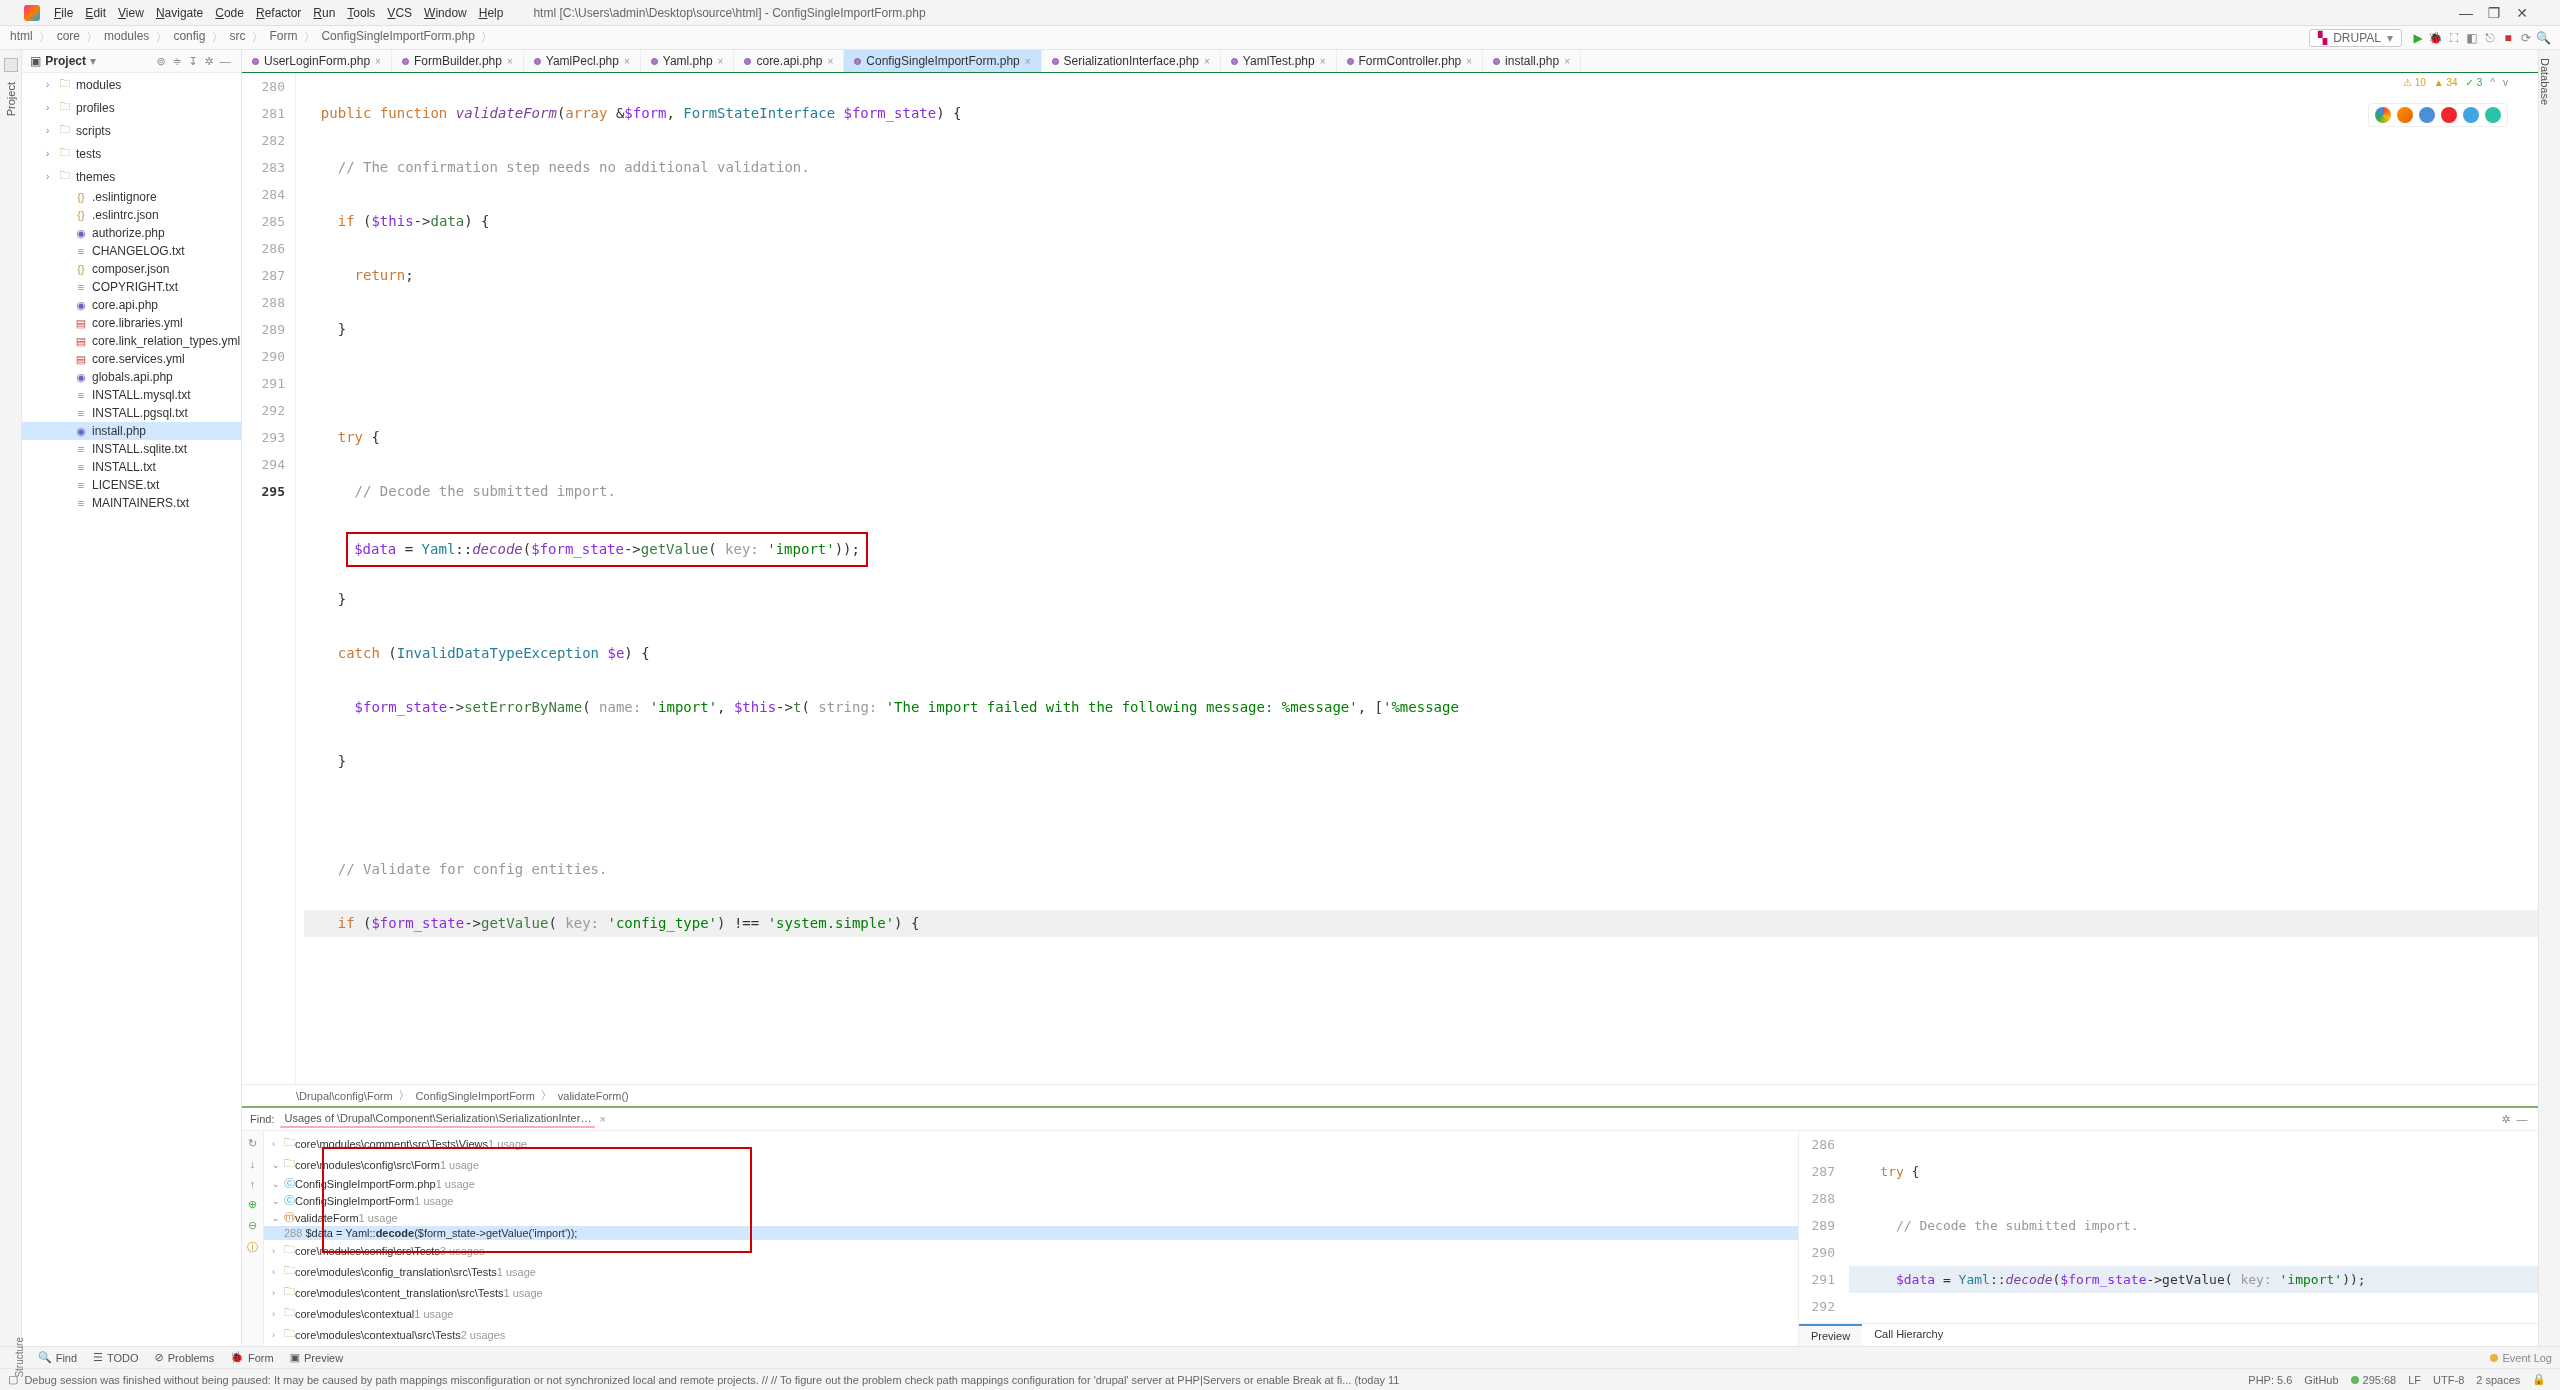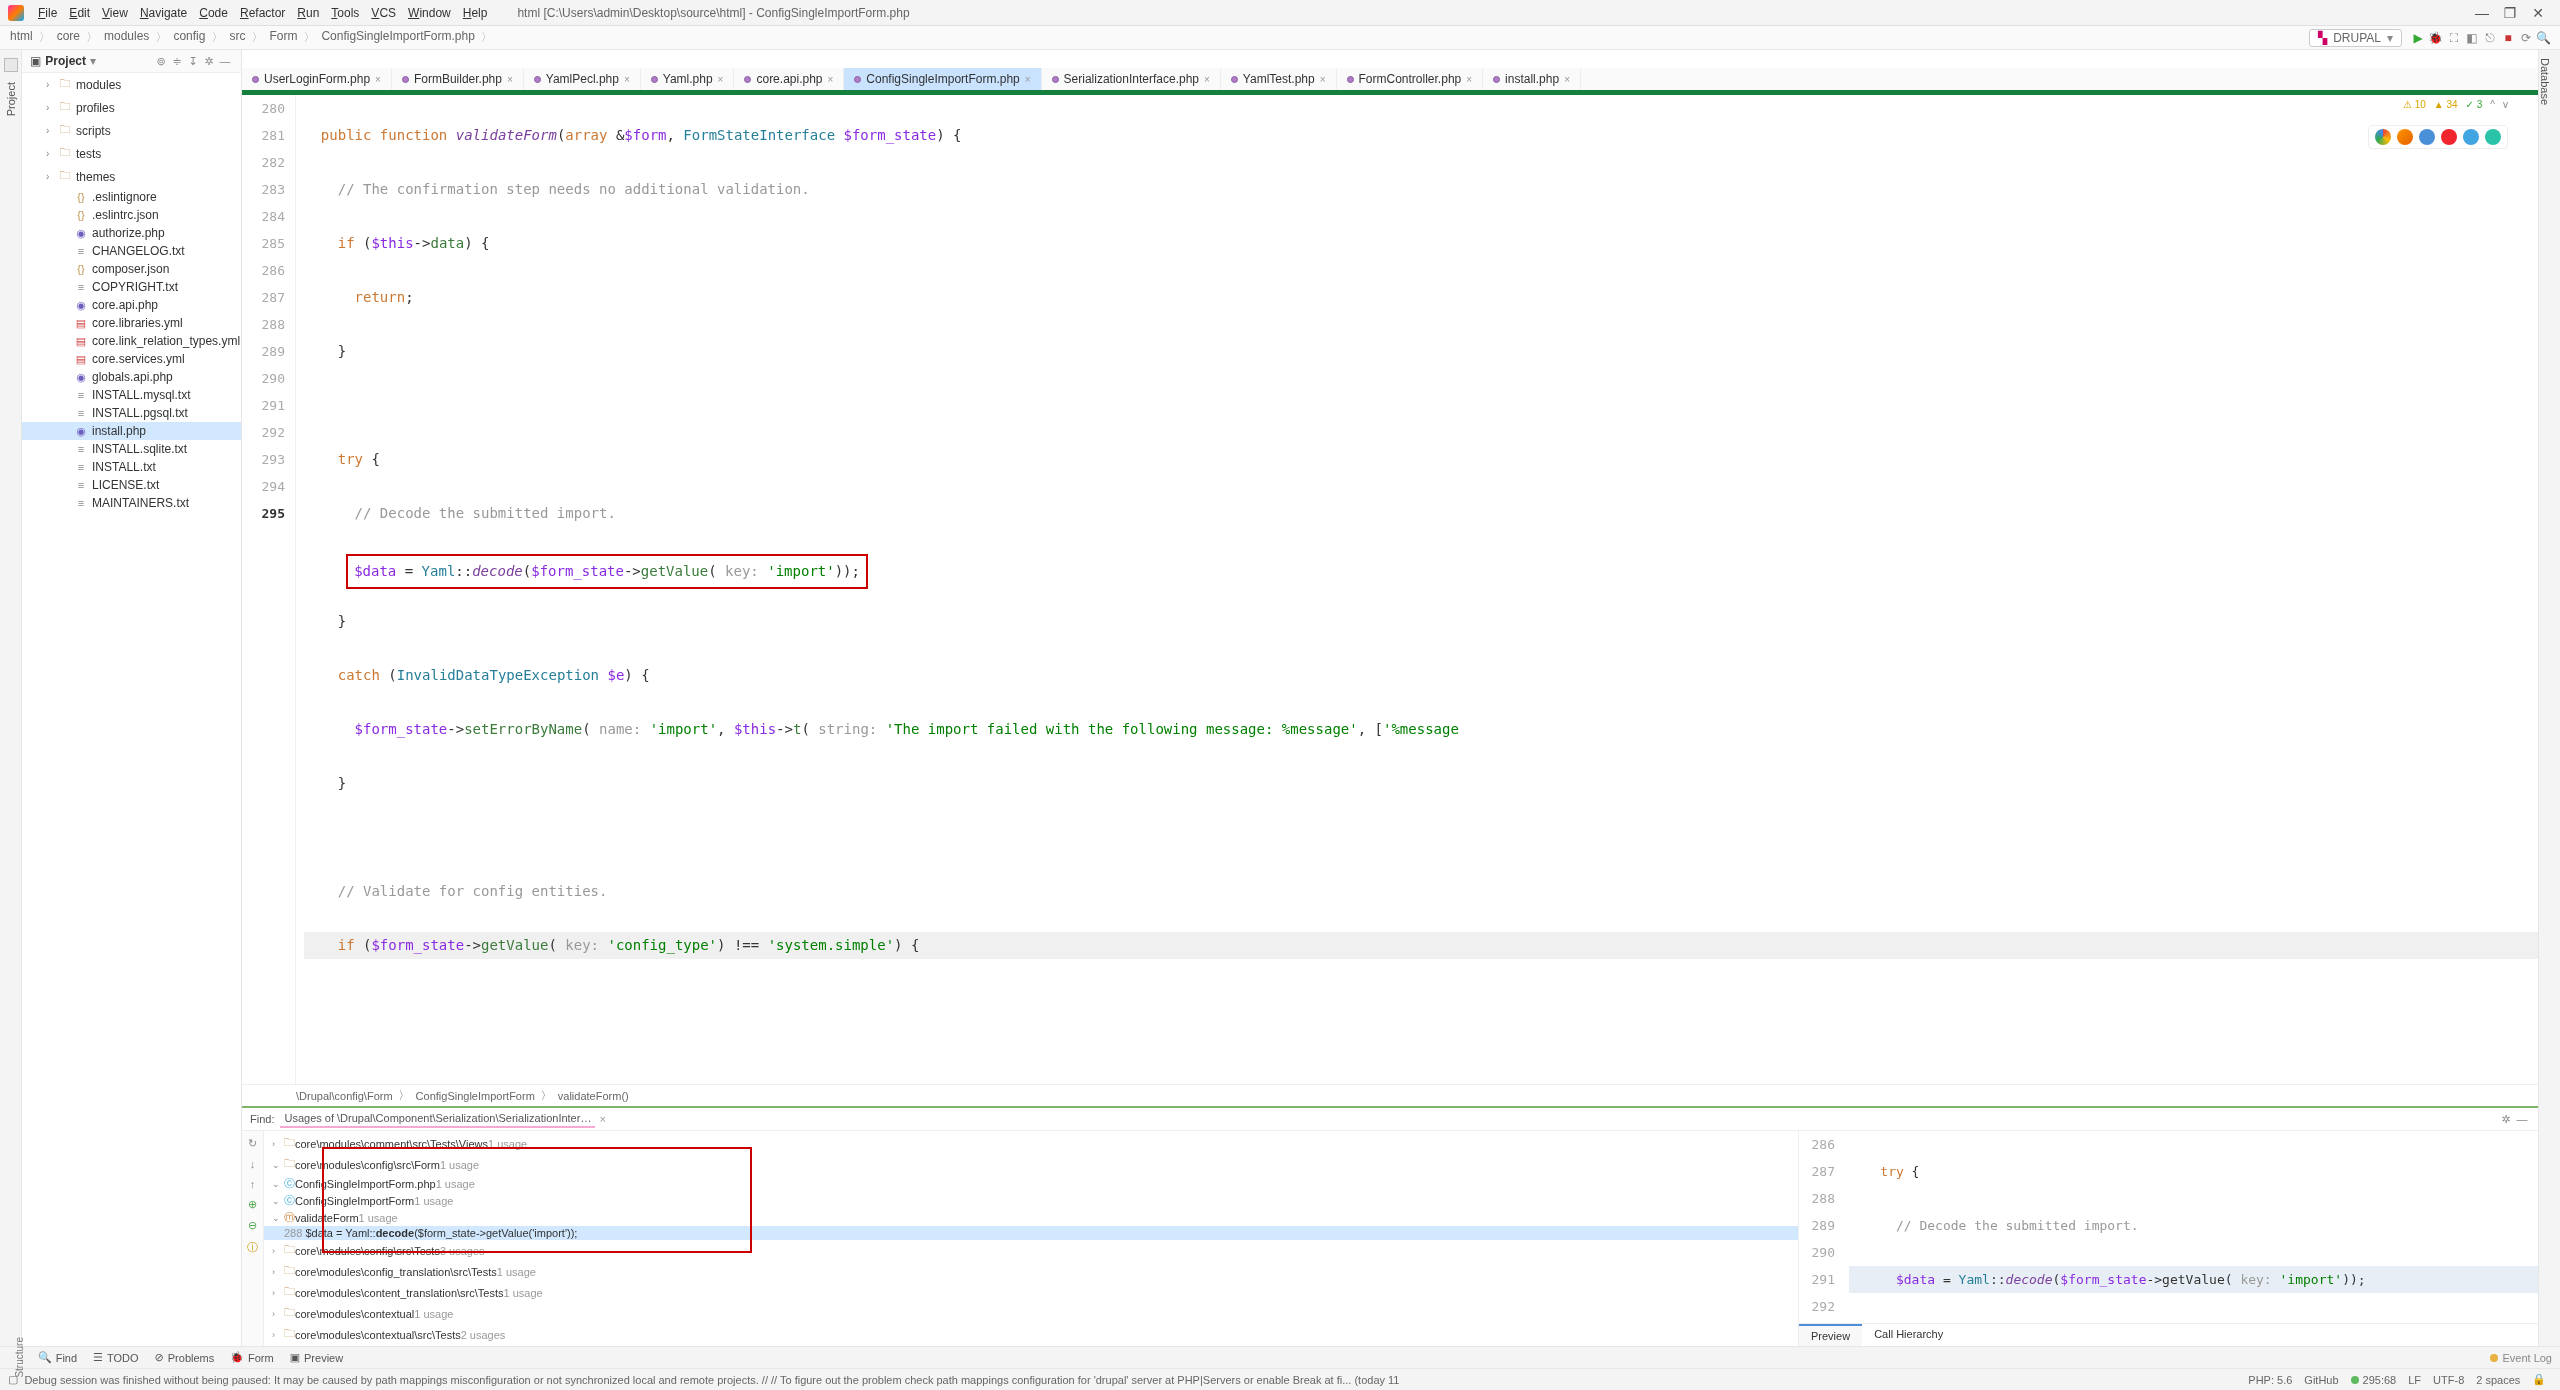--- a/index.html
+++ b/index.html
@@ -1,18 +1,18 @@
 <!DOCTYPE html>
 <html><head>
 <meta charset="utf-8">
 <style>
 * { margin: 0; padding: 0; box-sizing: border-box; }
 body { font-family: 'Segoe UI', Arial, sans-serif; font-size: 12px; background: #fff; overflow: hidden; color: #333; }
 
-.titlebar { height: 26px; display: flex; align-items: center; padding: 0 8px; background: #f4f4f4; border-bottom: 1px solid #e0e0e0; }
+.titlebar { height: 26px; display: flex; align-items: center; padding: 0 24px; background: #f4f4f4; border-bottom: 1px solid #e0e0e0; }
 .titlebar .logo { width: 16px; height: 16px; border-radius: 3px; background: linear-gradient(135deg,#ff2d9e,#ff7c00,#0af); margin-right: 8px; }
 .titlebar .menu-item { padding: 0 6px; cursor: pointer; }
 .titlebar .menu-item u { text-decoration: underline; }
 .titlebar .title { margin-left: 24px; color: #666; }
 .titlebar .spacer { flex: 1; }
 .titlebar .winbtn { width: 28px; text-align: center; font-size: 14px; color: #555; }
 
 .navbar { height: 24px; display: flex; align-items: center; padding: 0 8px; background: #fafafa; border-bottom: 1px solid #e6e6e6; color: #666; }
 .navbar .crumb { padding: 0 2px; }
 .navbar .chev { color: #aaa; padding: 0 4px; }
@@ -38,21 +38,21 @@
 .project-tree .ficon { width: 14px; margin-right: 4px; text-align: center; font-size: 11px; }
 .project-tree .folder { color: #c09553; }
 .project-tree .php { color: #6e5fbf; }
 .project-tree .yml { color: #d04a4a; }
 .project-tree .txt { color: #888; }
 .project-tree .json { color: #c09553; }
 .project-tree .depth1 { padding-left: 24px; }
 .project-tree .depth2 { padding-left: 40px; }
 
 .editor-side { flex: 1; display: flex; flex-direction: column; }
-.tabbar { display: flex; border-bottom: 5px solid #15803d; background: #fafafa; overflow: hidden; margin-top: 18px; }
+.tabbar { display: flex; border-bottom: 1px solid #15803d; background: #fafafa; overflow: hidden; }
 .tabbar .tab { display: flex; align-items: center; gap: 5px; padding: 4px 10px; border-right: 1px solid #eee; white-space: nowrap; cursor: pointer; }
 .tabbar .tab.active { background: #c9e3ff; }
 .tabbar .tab .dot { width: 7px; height: 7px; border-radius: 50%; background: #4db6e2; }
 .tabbar .tab .dot.php { background: #b07cc6; border: 1px solid #8a5ca3; }
 .tabbar .tab .close { color: #999; font-size: 10px; }
 
 .editor-wrap { flex: 1; display: flex; position: relative; overflow: hidden; }
 .gutter { width: 54px; text-align: right; color: #aaa; font-family: Consolas, monospace; font-size: 13px; padding-right: 10px; background: #fff; border-right: 1px solid #f0f0f0; }
 .gutter .ln { height: 27px; line-height: 27px; }
 .gutter .ln.cur { color: #333; font-weight: 600; }

